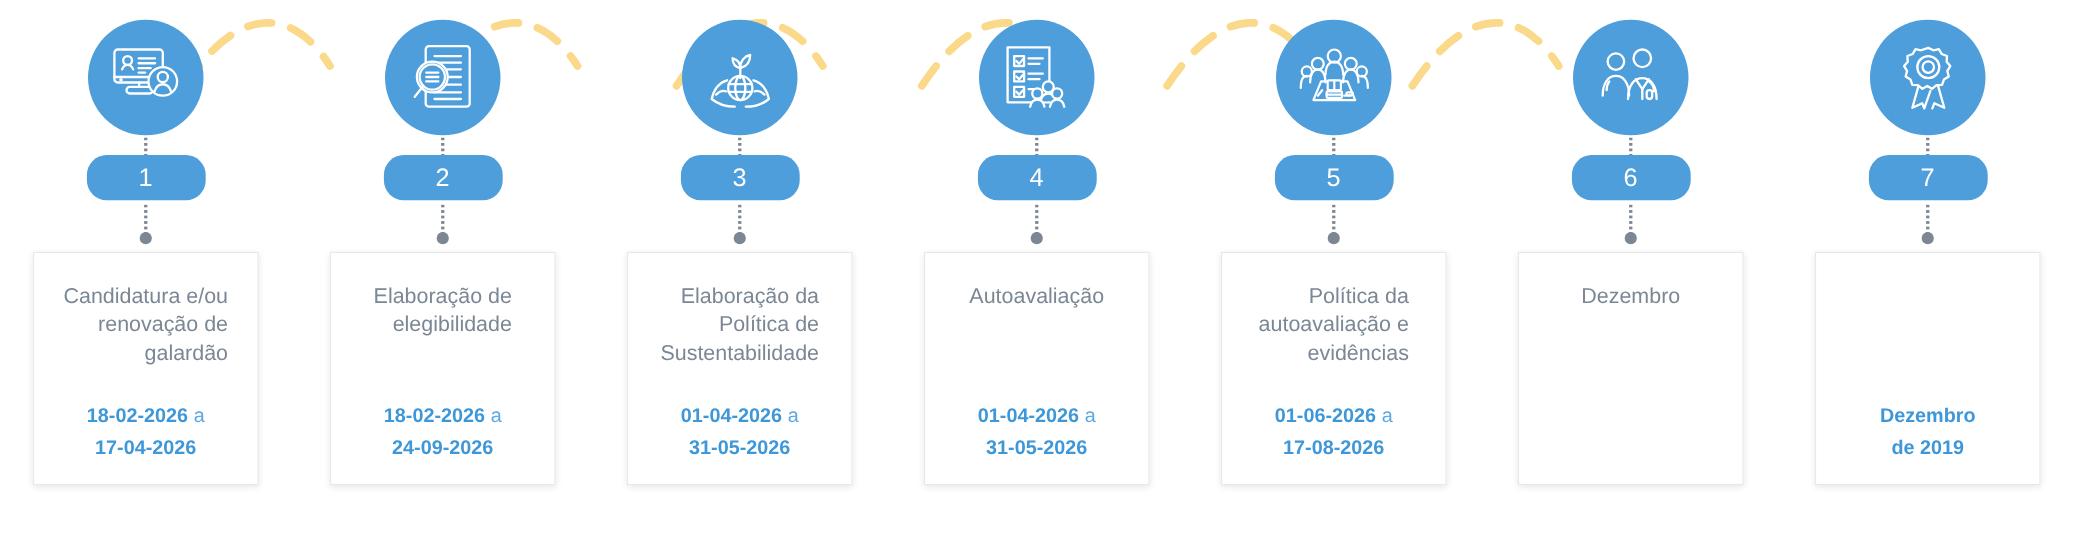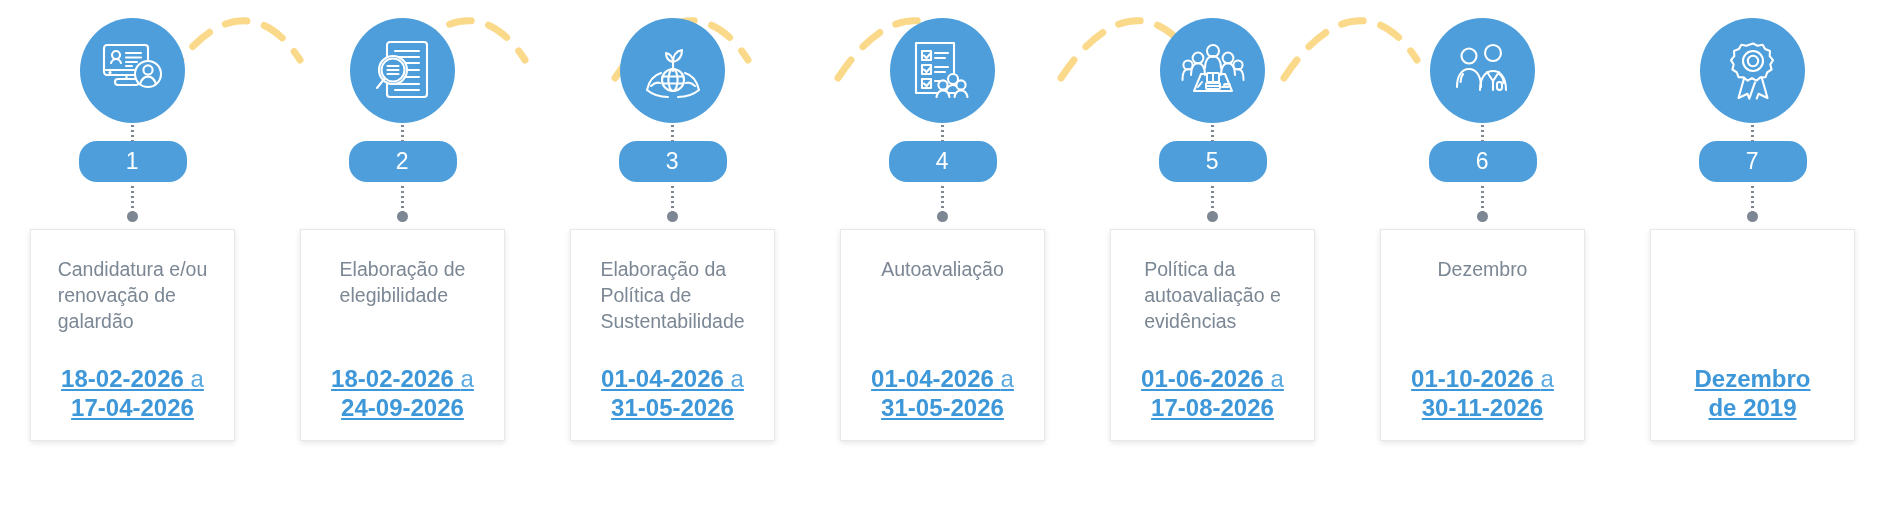--- a/index.html
+++ b/index.html
@@ -95,32 +95,31 @@
     box-shadow: 0 2px 6px rgba(0,0,0,0.10);
     display: flex;
     flex-direction: column;
     align-items: center;
     padding: 26px 10px 18px 10px;
   }
   .card-title {
     color: #7b8794;
     font-size: 19.5px;
     line-height: 26px;
-    text-align: left;
+    text-align: right;
     font-weight: 400;
     white-space: pre-line;
   }
   .card-dates {
     margin-top: auto;
     padding-top: 24px;
     text-align: center;
-    font-size: 24px;
+    font-size: 18px;
     line-height: 29px;
     color: #3d97d8;
-    text-decoration: underline;
   }
   .card-dates .d { font-weight: 700; color: #3d97d8; }
   .card-dates .sep { font-weight: 400; color: #5aa9e0; }
 </style>
 </head>
 <body>
 
 <div id="timeline">
 
   <svg class="curves" viewBox="0 0 1885 200" preserveAspectRatio="none" aria-hidden="true">
@@ -322,25 +321,20 @@
             <path d="M10 33c-1.5 2-2.4 5-2.4 8"></path>
           </svg>
         </span>
       </div>
       <div class="dots-a"></div>
       <div class="num-pill">6</div>
       <div class="dots-b"></div>
       <div class="term-dot"></div>
       <div class="card">
         <div class="card-title">Dezembro</div>
-        <div class="card-dates">
-          <span class="d">01-10-2026</span>
-          <span class="sep">a</span><br>
-          <span class="d">30-11-2026</span>
-        </div>
       </div>
     </div>
 
     <div class="step">
       <div class="icon-circle">
         <span>
           <svg width="58" height="62" viewBox="0 0 58 62" fill="none" stroke="#ffffff" stroke-width="2.1" stroke-linecap="round" stroke-linejoin="round">
             <path d="M29 3.5l4.6 2.2 5-1 2.6 4.4 4.8 1.8-.3 5.2 3.3 4-2.7 4.4 1.3 5-4.4 2.8-1.7 4.9-5.1.2-4 3.3-4.4-2.6-4.4 2.6-4-3.3-5.1-.2-1.7-4.9-4.4-2.8 1.3-5L7 20.1l3.3-4L10 10.9l4.8-1.8 2.6-4.4 5 1z"></path>
             <circle cx="29" cy="21" r="10"></circle>
             <circle cx="29" cy="21" r="5.2"></circle>

